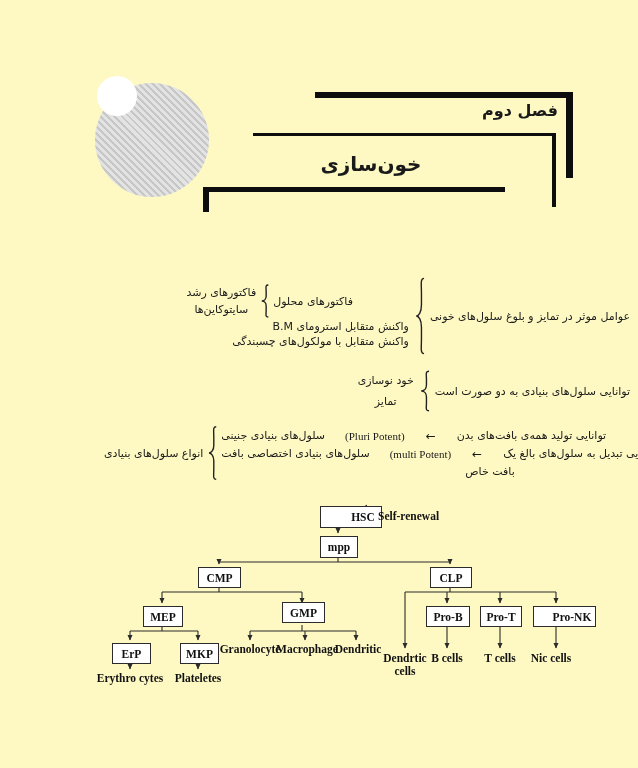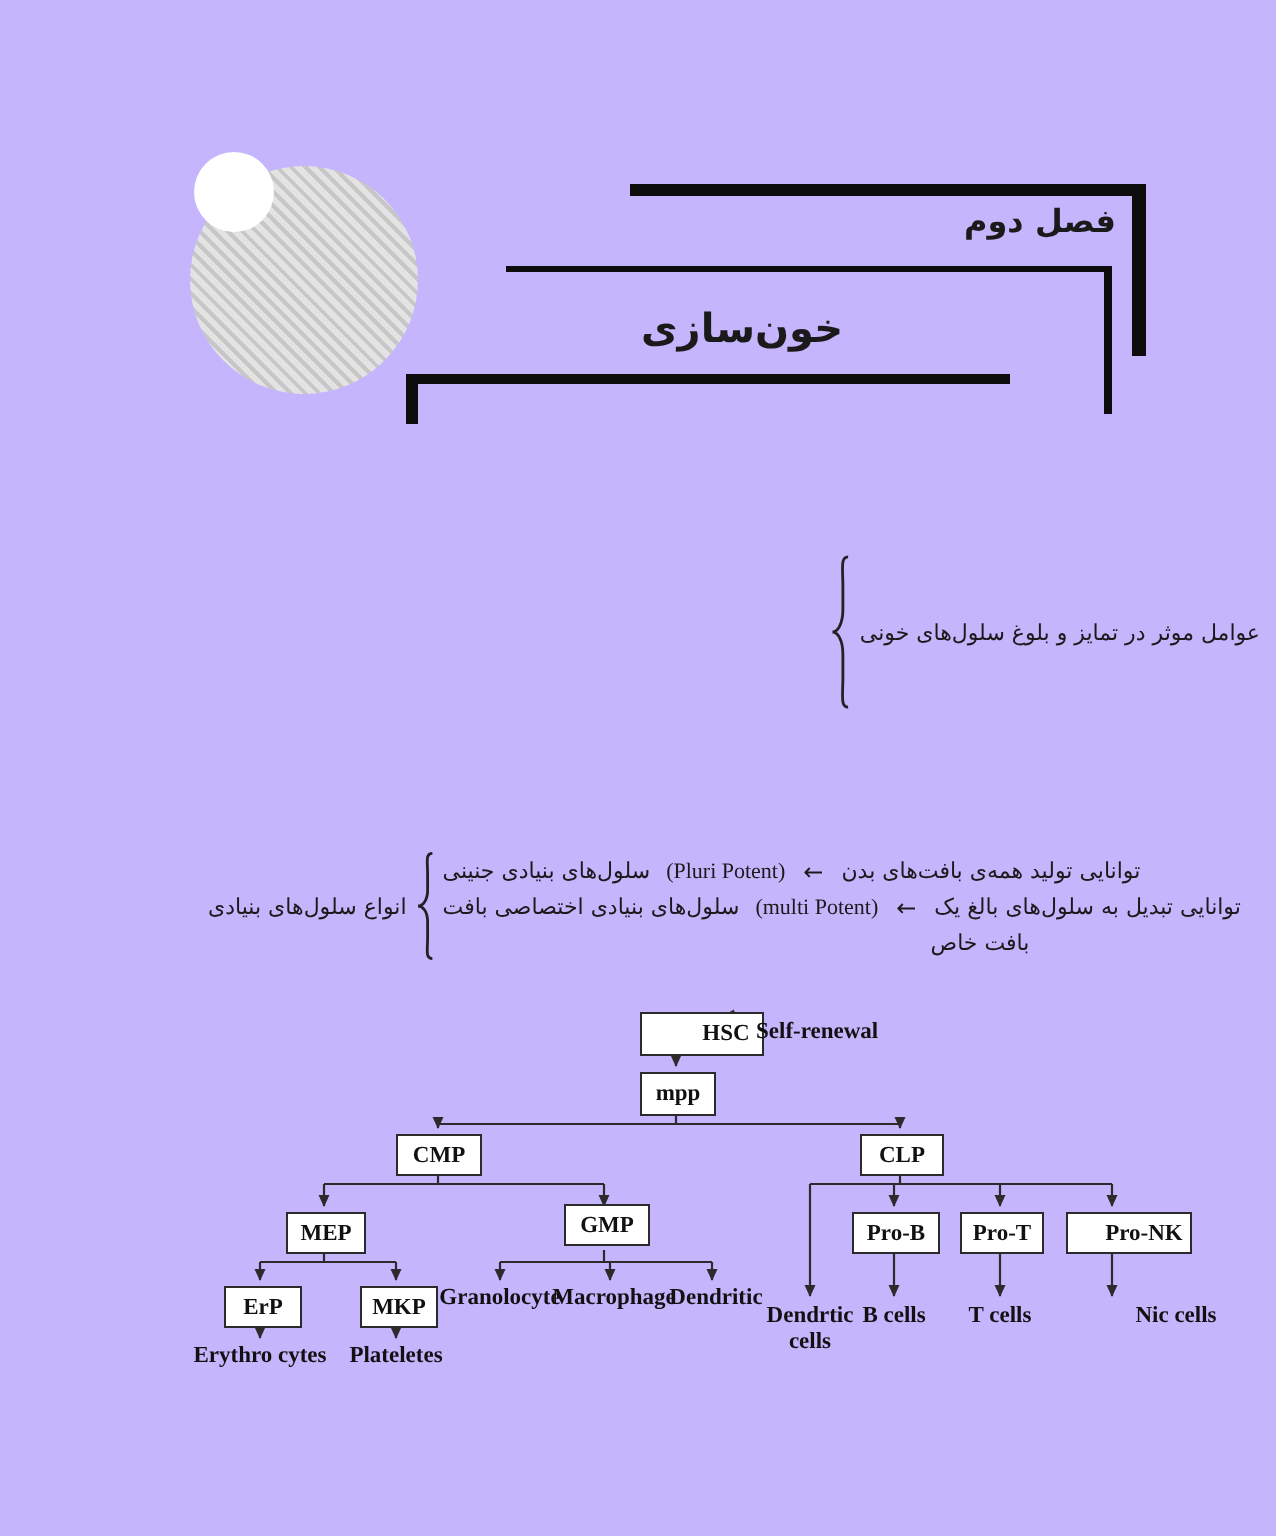--- a/index.html
+++ b/index.html
@@ -1,17 +1,17 @@
 <!DOCTYPE html>
 <html><head>
 <meta charset="utf-8">
 <style>
   html,body{margin:0;padding:0;background:#888;}
   .page{
-    position:relative;width:638px;height:768px;background:#c4b5fd;
+    position:relative;width:638px;height:768px;background:#fef9c3;
     margin:0 auto;overflow:hidden;
     font-family:"DejaVu Sans",sans-serif;color:#1a1a1a;
   }
   
   .bar{position:absolute;background:#0d0d0d;}
   .blob{
     position:absolute;left:95px;top:83px;width:114px;height:114px;border-radius:50%;
     background:repeating-linear-gradient(45deg,#c7c7c7 0px,#c7c7c7 2px,#e3e3e3 2px,#e3e3e3 5px);
   }
   .blob-notch{position:absolute;left:97px;top:76px;width:40px;height:40px;border-radius:50%;background:#ffffff;}
@@ -31,21 +31,21 @@
   .latin{font-family:"Liberation Serif",serif;font-size:11px;white-space:nowrap;}
   .arrow-glyph{font-size:12px;padding:0 1px;}
   #block1{right:8px;top:276px;gap:4px;}
   #block1 .items-col{align-items:flex-end;gap:2px;}
   #block1 .subrow{display:flex;align-items:center;gap:3px;margin-right:56px;}
   #block1 .subitems{display:flex;flex-direction:column;align-items:center;gap:4px;}
   #block2{right:8px;top:370px;gap:4px;}
   #block2 .items-col{align-items:center;gap:8px;}
   #block3{left:104px;top:425px;gap:3px;}
   #block3 .items-col{align-items:flex-start;gap:4px;}
-  #block3 .mixrow{display:flex;align-items:center;gap:8px;}
+  #block3 .mixrow{display:flex;align-items:center;gap:20px;}
   #block3 .wraprow{margin-left:244px;}
   
   .tree-svg{position:absolute;left:0;top:500px;}
   .node{
     position:absolute;border:1.2px solid #2b2b2b;background:#fff;
     display:flex;align-items:center;justify-content:center;
     font-family:"Liberation Serif",serif;font-weight:bold;font-size:11.5px;color:#111;
   }
   .leaf{
     position:absolute;transform:translateX(-50%);text-align:center;
@@ -69,26 +69,50 @@
   <div class="bar" style="left:566px;top:92px;width:7px;height:86px;"></div>
   <div class="chapter">فصل دوم</div>
 
   <div class="bar" style="left:253px;top:133px;width:303px;height:3px;"></div>
   <div class="bar" style="left:552px;top:133px;width:4px;height:74px;"></div>
   <div class="doc-title">خون‌سازی</div>
   <div class="bar" style="left:203px;top:187px;width:302px;height:5px;"></div>
   <div class="bar" style="left:203px;top:187px;width:6px;height:25px;"></div>
 
   <div class="note" id="block1">
+    <div class="items-col">
+      <div class="subrow">
+        <div class="subitems">
+          <span class="rtl">فاکتورهای رشد</span>
+          <span class="rtl">سایتوکاین‌ها</span>
+        </div>
+        <svg class="brace-svg" width="11" height="34" viewBox="0 0 20 100" preserveAspectRatio="none">
+          <path d="M17 3 C11 3 13 10 13 22 L13 36 C13 45 9 50 5 50 C9 50 13 55 13 64 L13 78 C13 90 11 97 17 97" fill="none" stroke="#222" stroke-width="1.4" vector-effect="non-scaling-stroke"></path>
+        </svg>
+        <span class="rtl">فاکتورهای محلول</span>
+      </div>
+      <span class="rtl">واکنش متقابل استرومای B.M</span>
+      <span class="rtl">واکنش متقابل با مولکول‌های چسبندگی</span>
+    </div>
     <svg class="brace-svg" width="13" height="80" viewBox="0 0 20 100" preserveAspectRatio="none">
       <path d="M17 3 C11 3 13 10 13 22 L13 36 C13 45 9 50 5 50 C9 50 13 55 13 64 L13 78 C13 90 11 97 17 97" fill="none" stroke="#222" stroke-width="1.4" vector-effect="non-scaling-stroke"></path>
     </svg>
     <span class="rtl">عوامل موثر در تمایز و بلوغ سلول‌های خونی</span>
   </div>
 
+  <div class="note" id="block2">
+    <div class="items-col">
+      <span class="rtl">خود نوسازی</span>
+      <span class="rtl">تمایز</span>
+    </div>
+    <svg class="brace-svg" width="13" height="42" viewBox="0 0 20 100" preserveAspectRatio="none">
+      <path d="M17 3 C11 3 13 10 13 22 L13 36 C13 45 9 50 5 50 C9 50 13 55 13 64 L13 78 C13 90 11 97 17 97" fill="none" stroke="#222" stroke-width="1.4" vector-effect="non-scaling-stroke"></path>
+    </svg>
+    <span class="rtl">توانایی سلول‌های بنیادی به دو صورت است</span>
+  </div>
 
   <div class="note" id="block3">
     <span class="rtl">انواع سلول‌های بنیادی</span>
     <svg class="brace-svg" width="12" height="56" viewBox="0 0 20 100" preserveAspectRatio="none">
       <path d="M17 3 C11 3 13 10 13 22 L13 36 C13 45 9 50 5 50 C9 50 13 55 13 64 L13 78 C13 90 11 97 17 97" fill="none" stroke="#222" stroke-width="1.4" vector-effect="non-scaling-stroke"></path>
     </svg>
     <div class="items-col">
       <div class="mixrow">
         <span class="rtl">سلول‌های بنیادی جنینی</span>
         <span class="latin">(Pluri Potent)</span>
@@ -171,15 +195,15 @@
   <div class="leaf" style="left:307px;top:643px;">Macrophage</div>
   <div class="leaf" style="left:358px;top:643px;">Dendritic</div>
   <div class="leaf" style="left:130px;top:672px;">Erythro cytes</div>
   <div class="leaf" style="left:198px;top:672px;">Plateletes</div>
   <div class="leaf" style="left:405px;top:652px;">
     <div>Dendrtic</div>
     <div>cells</div>
   </div>
   <div class="leaf" style="left:447px;top:652px;">B cells</div>
   <div class="leaf" style="left:500px;top:652px;">T cells</div>
-  <div class="leaf" style="left:588px;top:652px;text-align:right;">Nic cells</div>
+  <div class="leaf" style="left:551px;top:652px;text-align:right;">Nic cells</div>
 
 </div>
 
 </body></html>

